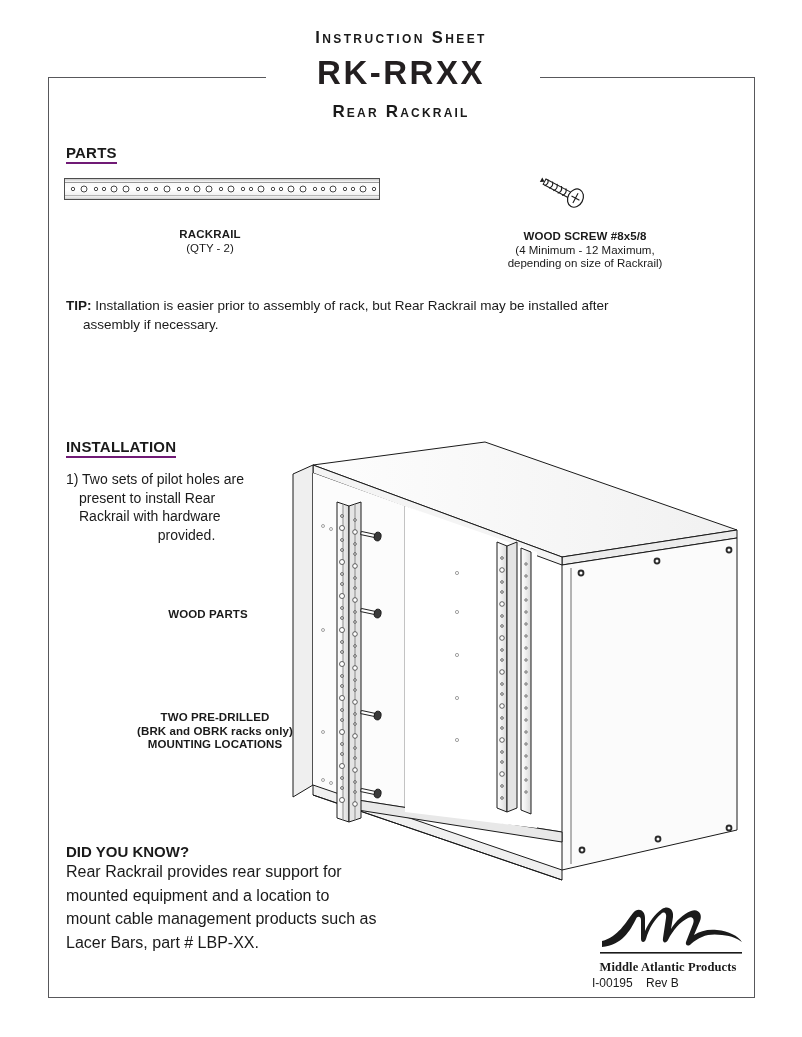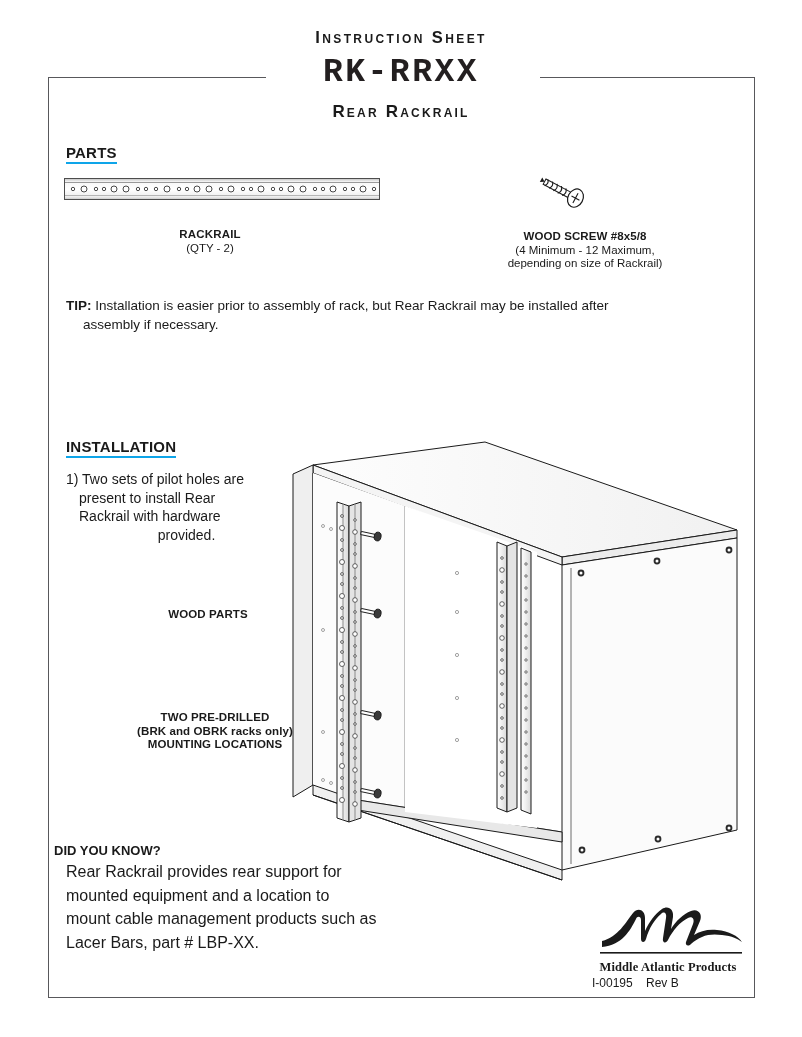--- a/index.html
+++ b/index.html
@@ -8,37 +8,37 @@
        -webkit-font-smoothing:antialiased;}
 
   
   #title-block{position:absolute;left:0;top:0;width:802px;height:130px;}
   #instruction-sheet-title{
       position:absolute;left:0;top:28px;width:802px;text-align:center;
       font-size:16.5px;font-weight:bold;letter-spacing:2.4px;
       font-variant:small-caps;}
   #model-number{
       position:absolute;left:0;top:54px;width:802px;text-align:center;
-      font-size:33px;font-weight:bold;letter-spacing:2.5px;color:#231f20;font-family:Liberation Mono, monospace;}
+      font-size:33px;font-weight:bold;letter-spacing:2.5px;color:#231f20;}
   #subtitle{
       position:absolute;left:0;top:102px;width:802px;text-align:center;
       font-size:17px;font-weight:bold;letter-spacing:2.2px;
       font-variant:small-caps;}
 
   
   .brd{position:absolute;background:#58585b;}
   #border-top-left{left:48px;top:77px;width:218px;height:1px;}
   #border-top-right{left:540px;top:77px;width:215px;height:1px;}
   #border-left{left:48px;top:77px;width:1px;height:921px;}
   #border-right{left:754px;top:77px;width:1px;height:921px;}
   #border-bottom{left:48px;top:997px;width:707px;height:1px;}
 
   
   .sec-head{position:absolute;font-size:15px;font-weight:bold;
-            border-bottom:2px solid #0ea5e9;padding-bottom:1px;
+            border-bottom:2px solid #701a75;padding-bottom:1px;
             letter-spacing:.2px;}
   #parts-heading{left:66px;top:144px;}
   #installation-heading{left:66px;top:438px;}
 
   
   #rackrail-part{position:absolute;left:64px;top:176px;}
   #rackrail-caption{position:absolute;left:64px;top:228px;width:292px;
       text-align:center;font-size:11.5px;font-weight:bold;letter-spacing:.2px;}
   #rackrail-qty{position:absolute;left:64px;top:242px;width:292px;
       text-align:center;font-size:11.5px;}
@@ -65,21 +65,21 @@
   #install-step-1 .l3{margin-left:13px;display:block;}
   #install-step-1 .l4{margin-left:26px;display:block;text-align:center;}
 
   
   .callout{position:absolute;font-size:11.5px;font-weight:bold;
            text-align:center;letter-spacing:.1px;line-height:13.5px;}
   #callout-wood-screw{left:128px;top:608px;width:160px;}
   #callout-predrilled{left:88px;top:711px;width:254px;}
 
   
-  #dyk-heading{position:absolute;left:54px;top:843px;font-size:13px;
+  #dyk-heading{position:absolute;left:66px;top:843px;font-size:15px;
       font-weight:bold;}
   #dyk-body{position:absolute;left:66px;top:860px;width:420px;
       font-size:16px;line-height:23.5px;}
 
   
   #logo-mark{position:absolute;left:596px;top:905px;}
   #company-name{position:absolute;left:592px;top:960px;width:152px;
       text-align:center;font-family:"Liberation Serif",serif;
       font-size:12.5px;font-weight:bold;letter-spacing:.1px;}
   #doc-number{position:absolute;left:592px;top:976px;font-size:12px;}

